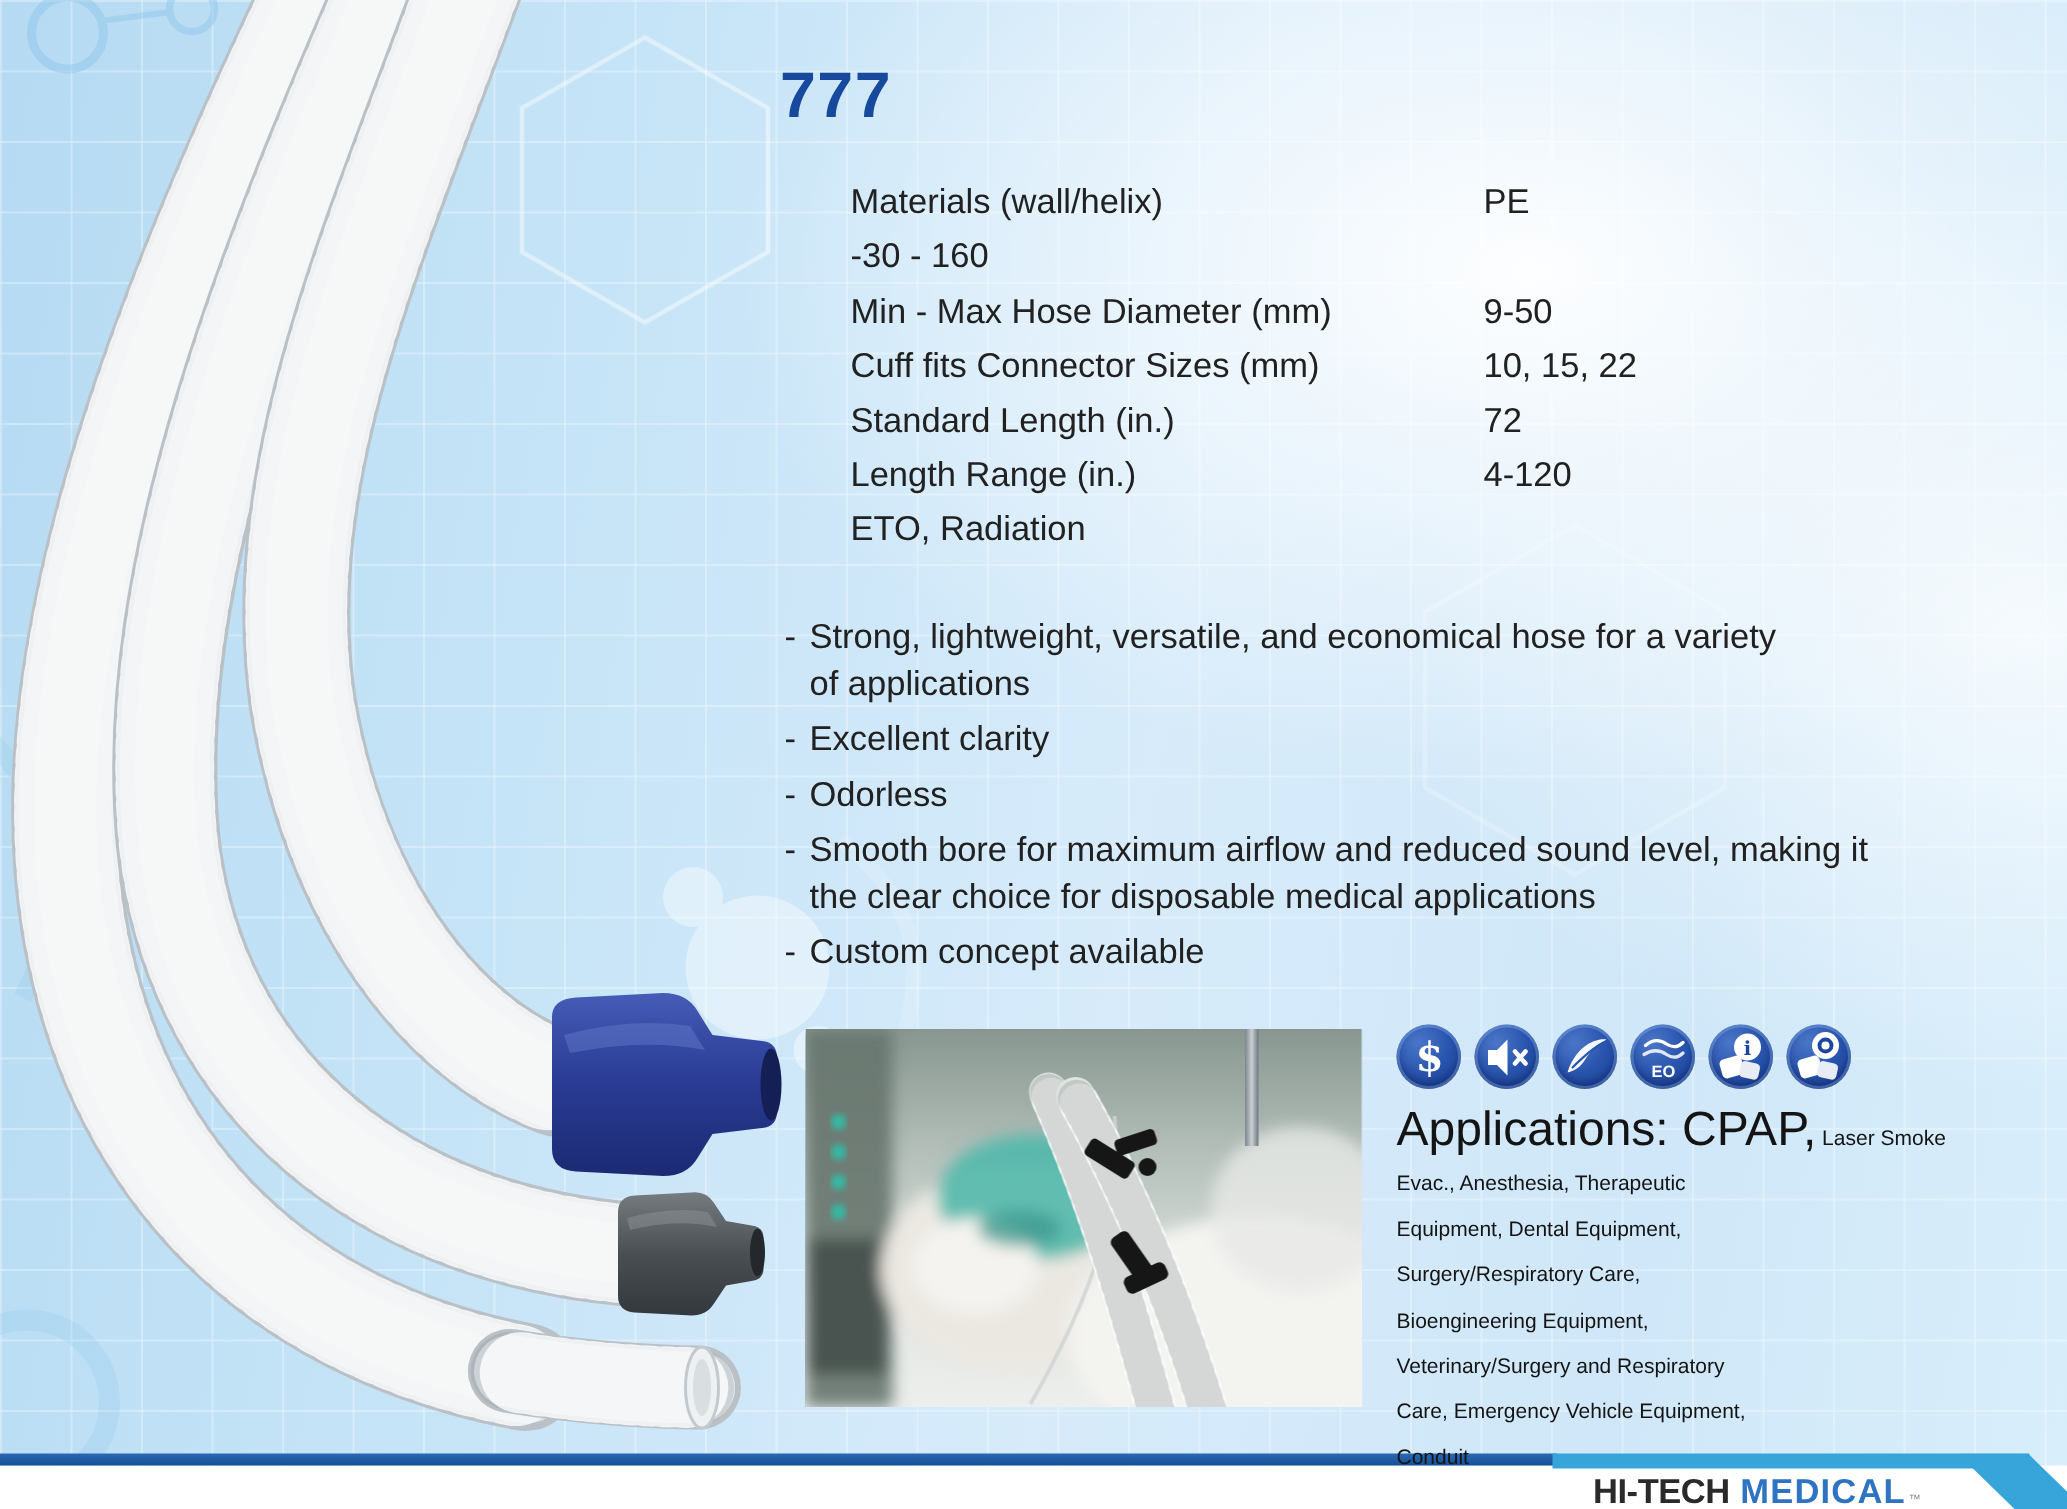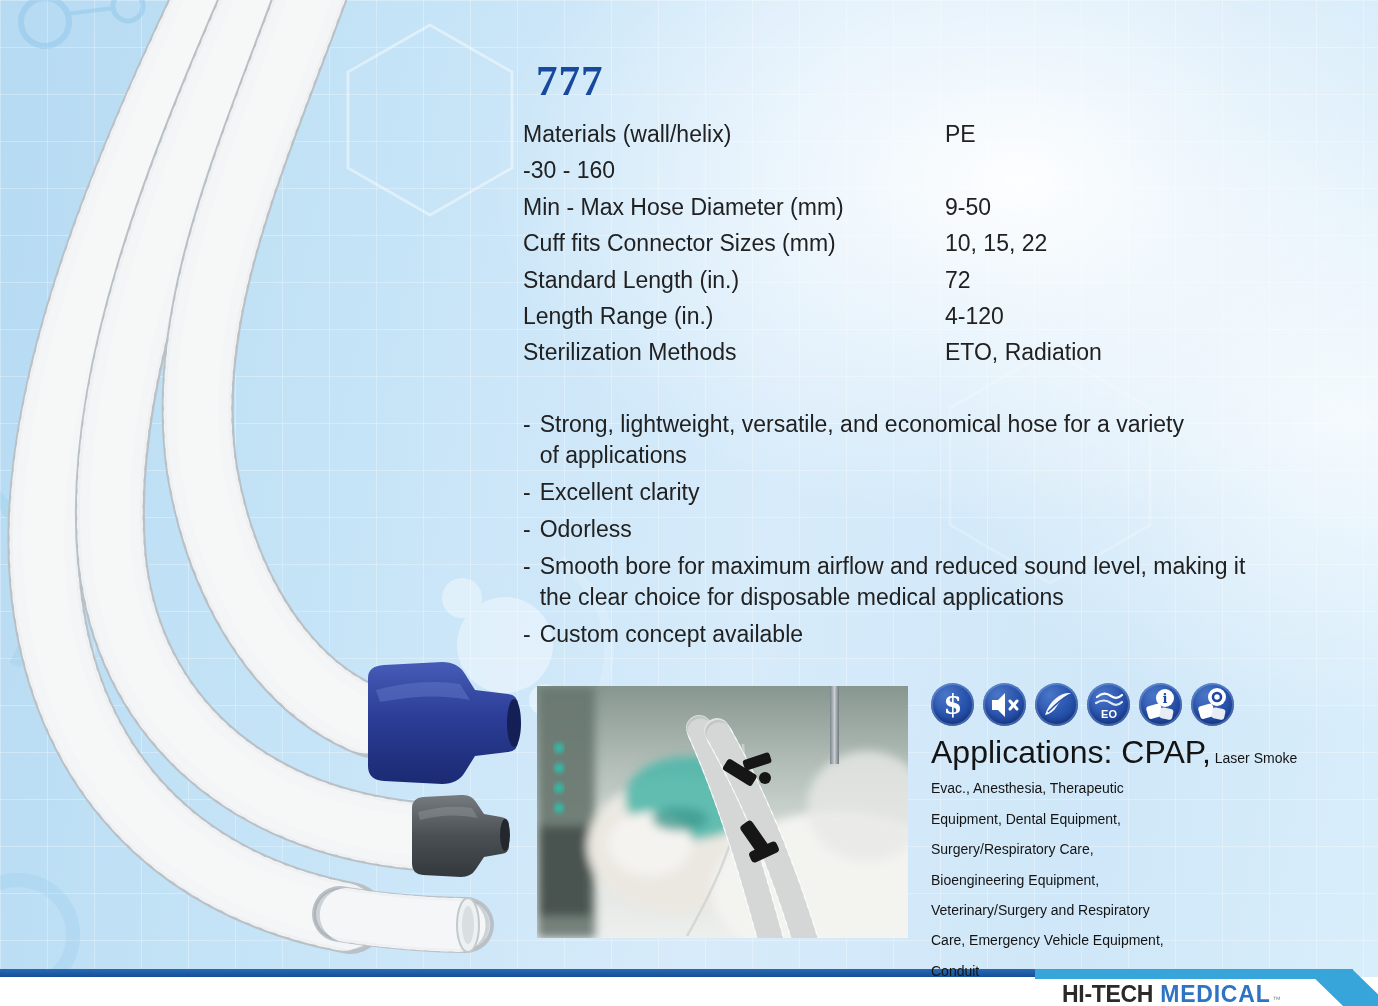--- a/index.html
+++ b/index.html
@@ -9,23 +9,23 @@
       radial-gradient(ellipse 860px 560px at 74% 18%, rgba(255,255,255,.96), rgba(255,255,255,0) 62%),
       radial-gradient(ellipse 700px 520px at 98% 42%, rgba(255,255,255,.75), rgba(255,255,255,0) 60%),
       linear-gradient(100deg,#b5daf2 0%,#c6e4f7 28%,#d7ebfa 55%,#cfe7f8 80%,#d9eefb 100%);}
   .gridlayer{position:absolute;inset:0;z-index:0;opacity:.55;pointer-events:none;
     background-image:linear-gradient(to right,rgba(255,255,255,.55) 0 1px,transparent 1px),
                      linear-gradient(to bottom,rgba(255,255,255,.55) 0 1px,transparent 1px);
     background-size:47px 47px;}
   .bg-decor{position:absolute;inset:0;z-index:0;pointer-events:none;}
   .hoses{position:absolute;left:0;top:0;z-index:1;pointer-events:none;}
   .content{position:absolute;inset:0;z-index:4;}
-  .title{position:absolute;left:520px;top:40px;margin:16px;font-size:43px;font-weight:800;color:#17499c;letter-spacing:1px;font-family:Liberation Serif, serif;}
+  .title{position:absolute;left:520px;top:40px;margin:0;font-size:43px;font-weight:800;color:#17499c;letter-spacing:1px;}
   .specs{position:absolute;left:523px;top:116px;}
-  .spec-row{display:flex;font-size:23px;color:#212121;line-height:36.4px;}
+  .spec-row{display:flex;font-size:23px;color:#212121;line-height:36.4px;margin-left:44px;}
   .spec-label{width:422px;}
   .spec-value{white-space:nowrap;}
   .features{position:absolute;left:523px;top:409px;width:830px;}
   .bullet{display:flex;font-size:23px;color:#212121;line-height:31px;margin-bottom:6px;}
   .dash{margin-right:9px;}
   .txt{white-space:pre-line;}
   .photo-wrap{position:absolute;left:537px;top:686px;width:371px;height:252px;z-index:2;overflow:hidden;}
   .icon-row{position:absolute;left:931px;top:683px;display:flex;gap:9px;}
   .app-icon{width:43px;height:43px;border-radius:50%;
     background:radial-gradient(circle at 34% 28%,#4a76c8 0%,#2a55ae 48%,#163e92 100%);
@@ -154,21 +154,20 @@
       </div>
       <div class="spec-row">
         <span class="spec-label">Standard Length (in.)</span>
         <span class="spec-value">72</span>
       </div>
       <div class="spec-row">
         <span class="spec-label">Length Range (in.)</span>
         <span class="spec-value">4-120</span>
       </div>
       <div class="spec-row">
-        <span class="spec-label">Sterilization Methods</span>
         <span class="spec-value">ETO, Radiation</span>
       </div>
     </div>
 
     <div class="features">
       <div class="bullet">
         <span class="dash">-</span>
         <span class="txt">Strong, lightweight, versatile, and economical hose for a variety
 of applications</span>
       </div>

